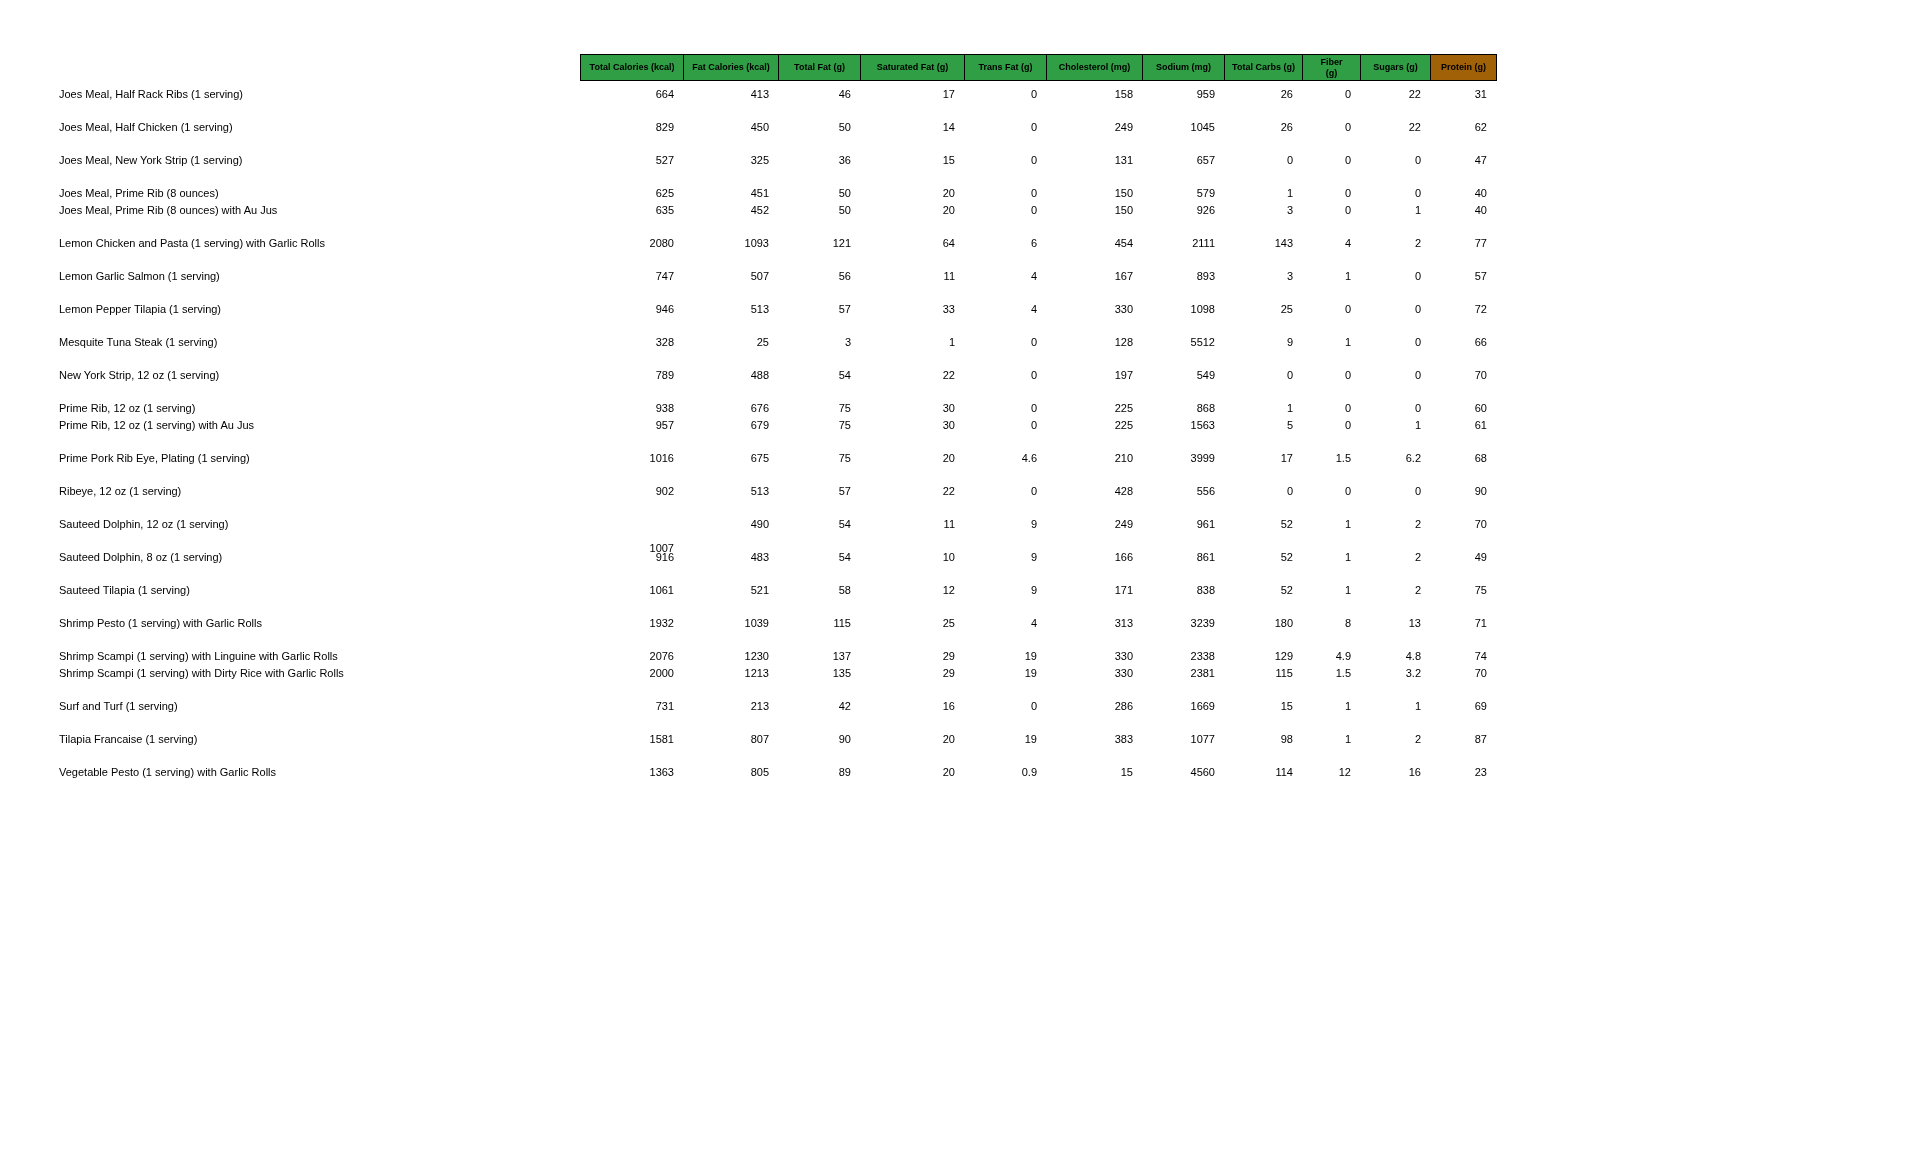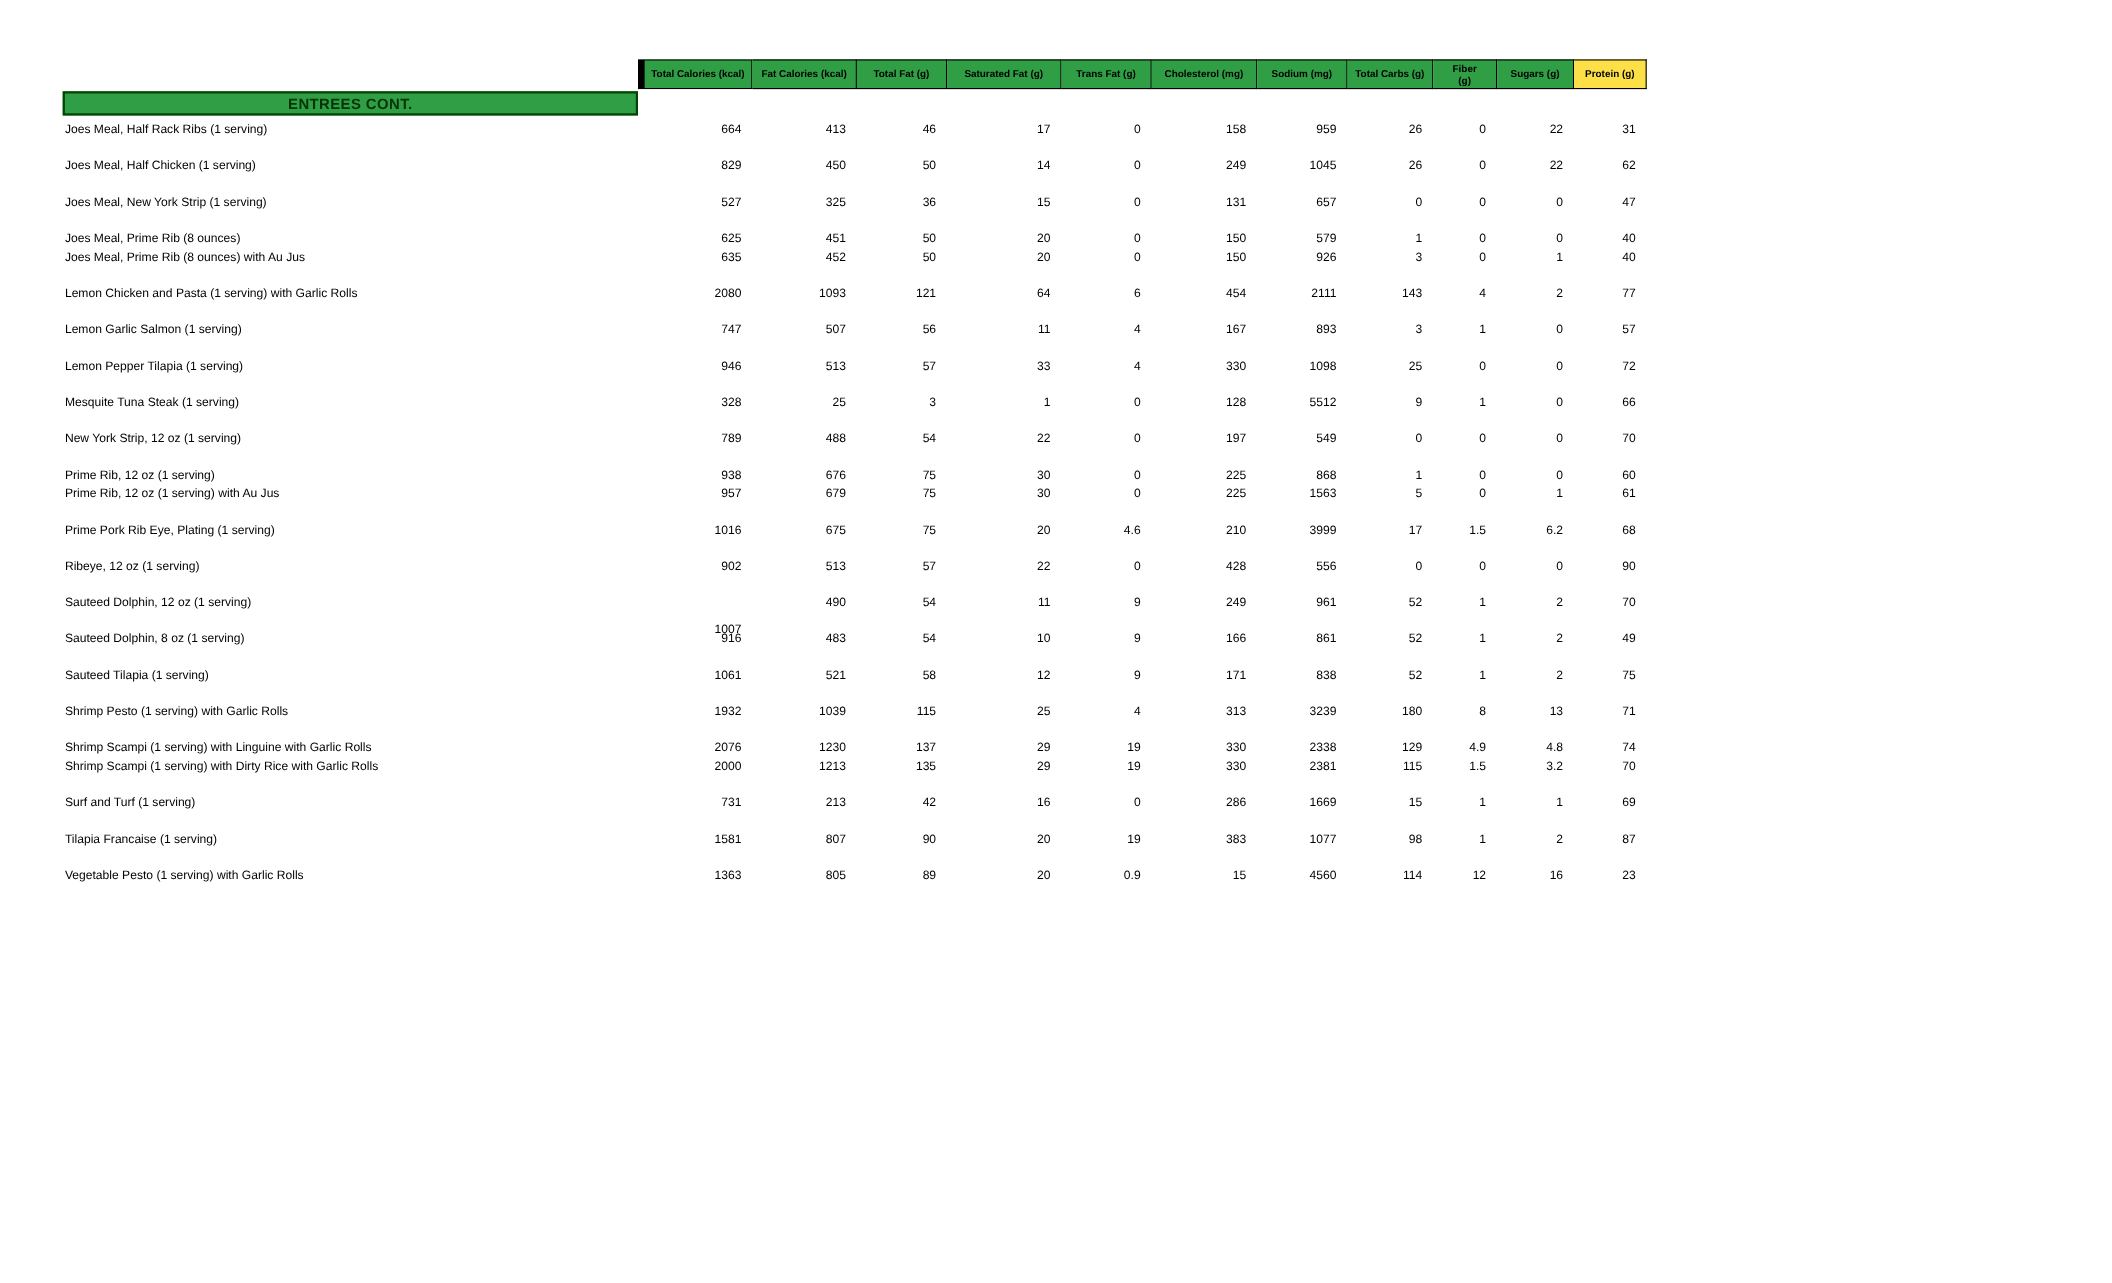--- a/index.html
+++ b/index.html
@@ -17,21 +17,21 @@
   .table-wrap { margin: 20px 0 0 57px; width: 1440px; }
   .header-row { display: flex; align-items: stretch; height: 27px; }
   .hspacer { box-sizing: border-box; }
   .hcell {
     box-sizing: border-box;
     display: flex; flex-direction: column; align-items: center; justify-content: center;
     font-size: 9px; font-weight: bold; text-align: center;
     border: 1px solid #000; border-left: 0;
     line-height: 1.15; padding: 0 1px;
   }
-  .hcell.first { border-left: 6px solid #1d4ed8; }
+  .hcell.first { border-left: 1px solid #1d4ed8; }
   .banner {
     margin-top: 2px; height: 22px;
     display: flex; align-items: center; justify-content: center;
     font-size: 13.5px; font-weight: bold; letter-spacing: 0.4px;
     box-sizing: border-box;
   }
   .rows { margin-top: 5px; }
   .group { margin-bottom: 16px; }
   .row { display: flex; height: 17px; line-height: 17px; font-size: 11px; white-space: nowrap; }
   .cname { box-sizing: border-box; padding-left: 2px; overflow: hidden; }
@@ -51,26 +51,23 @@
         <div class="hcell" style="width: 104px; background: rgb(47, 158, 68); border-color: rgb(0, 0, 0); color: rgb(0, 0, 0);">Saturated Fat (g)</div>
         <div class="hcell" style="width: 82px; background: rgb(47, 158, 68); border-color: rgb(0, 0, 0); color: rgb(0, 0, 0);">Trans Fat (g)</div>
         <div class="hcell" style="width: 96px; background: rgb(47, 158, 68); border-color: rgb(0, 0, 0); color: rgb(0, 0, 0);">Cholesterol (mg)</div>
         <div class="hcell" style="width: 82px; background: rgb(47, 158, 68); border-color: rgb(0, 0, 0); color: rgb(0, 0, 0);">Sodium (mg)</div>
         <div class="hcell" style="width: 78px; background: rgb(47, 158, 68); border-color: rgb(0, 0, 0); color: rgb(0, 0, 0);">Total Carbs (g)</div>
         <div class="hcell" style="width: 58px; background: rgb(47, 158, 68); border-color: rgb(0, 0, 0); color: rgb(0, 0, 0);">
           <span style="display: block;">Fiber</span>
           <span style="display: block;">(g)</span>
         </div>
         <div class="hcell" style="width: 70px; background: rgb(47, 158, 68); border-color: rgb(0, 0, 0); color: rgb(0, 0, 0);">Sugars (g)</div>
-        <div class="hcell" style="width: 66px; background: #fde047; border-color: rgb(0, 0, 0); color: rgb(0, 0, 0);">Protein (g)</div>
+        <div class="hcell" style="width: 66px; background: #a16207; border-color: rgb(0, 0, 0); color: rgb(0, 0, 0);">Protein (g)</div>
       </div>
 
-    <div class="banner" style="width: 523px; background: rgb(47, 158, 68); border: 2px solid rgb(5, 68, 5); color: rgb(6, 51, 6);">
-      <span>ENTREES CONT.</span>
-    </div>
 
     <div class="rows">
         <div class="group">
           <div class="row">
             <div class="cname" style="width: 523px;">Joes Meal, Half Rack Ribs (1 serving)</div>
             <div class="cnum" style="width: 104px;">664</div>
             <div class="cnum" style="width: 95px;">413</div>
             <div class="cnum" style="width: 82px;">46</div>
             <div class="cnum" style="width: 104px;">17</div>
             <div class="cnum" style="width: 82px;">0</div>

